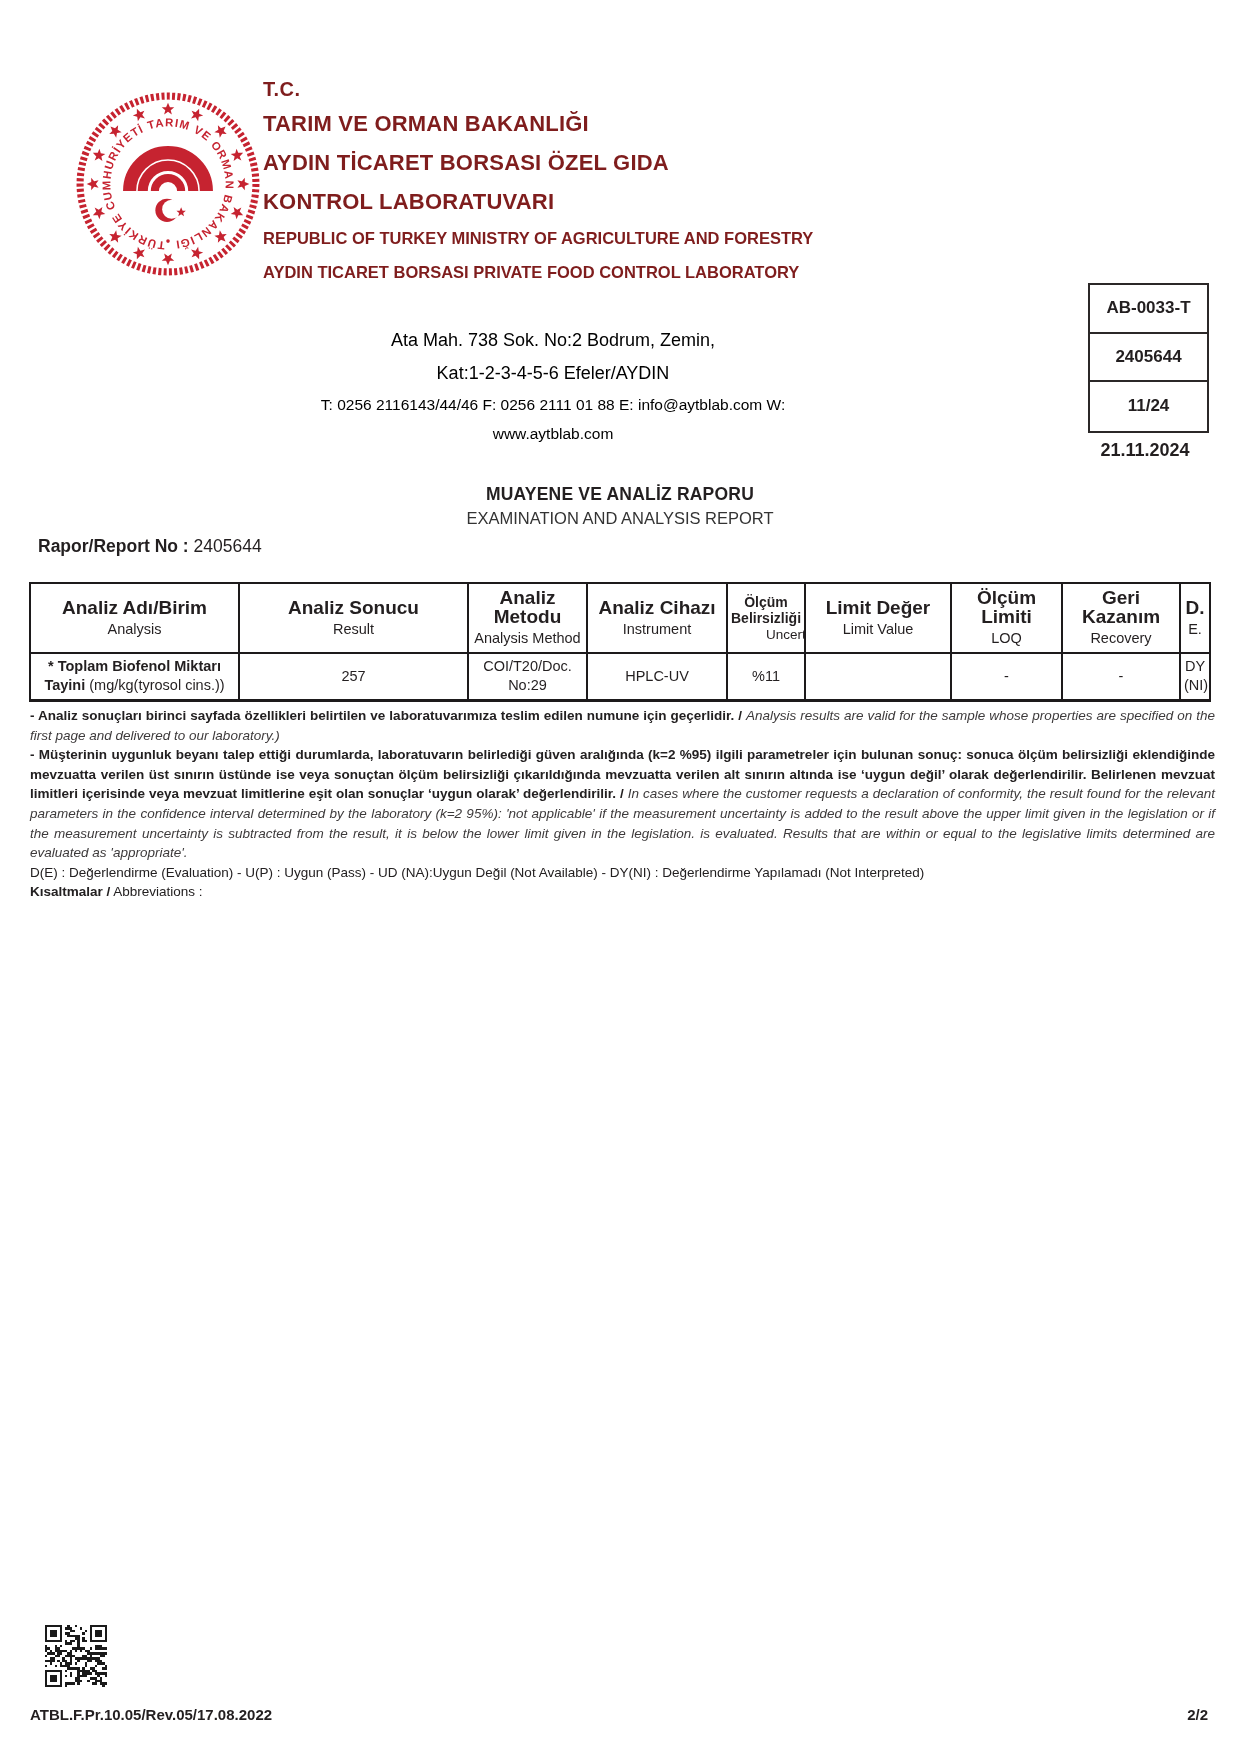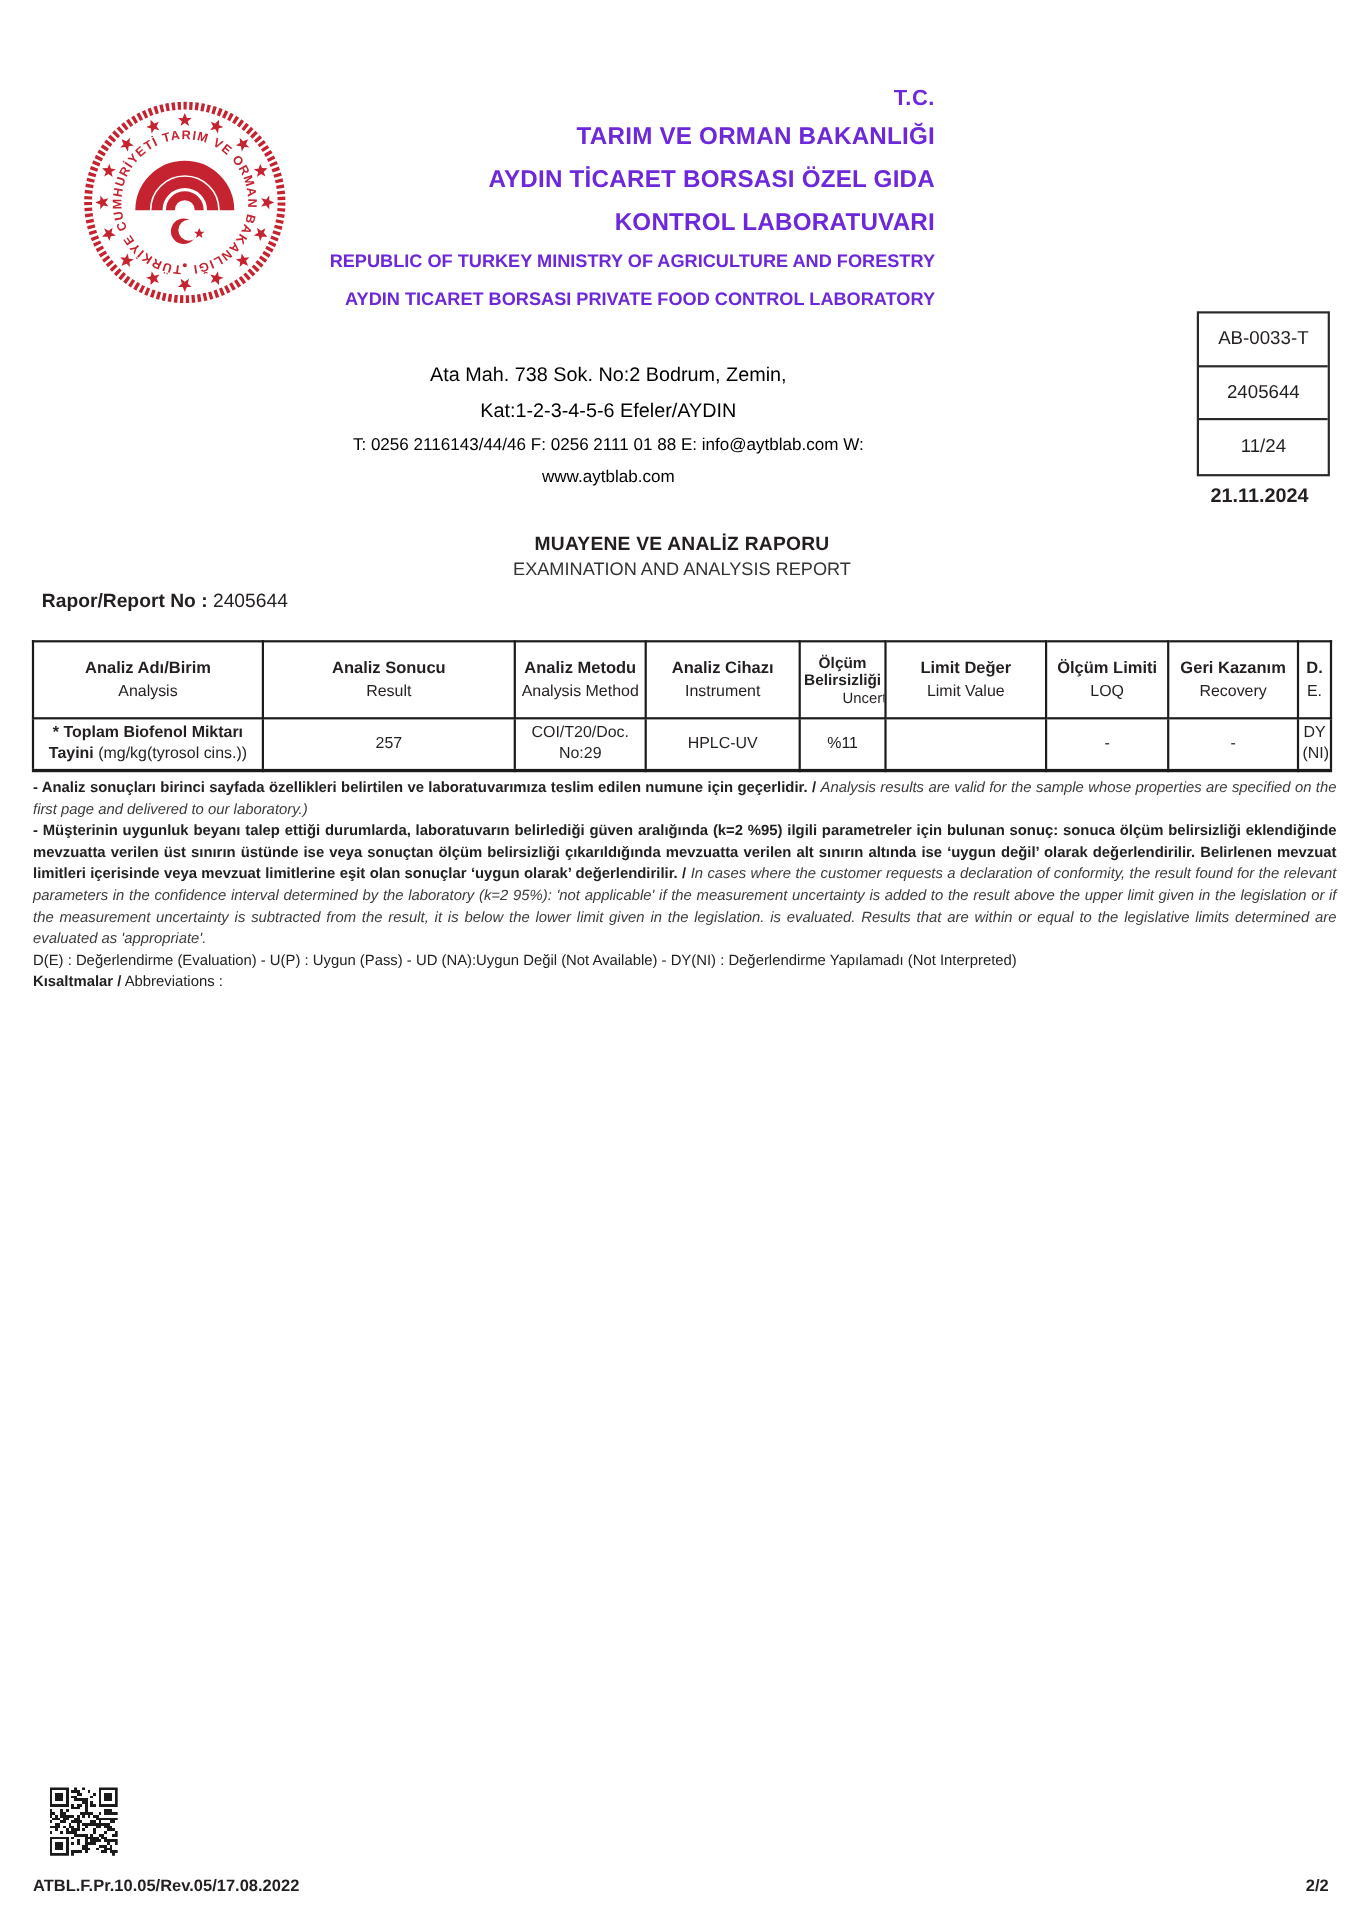--- a/index.html
+++ b/index.html
@@ -1,47 +1,47 @@
 <!DOCTYPE html>
 <html><head>
 <meta charset="utf-8">
 <style>
   html,body{margin:0;padding:0;background:#ffffff;}
   body{font-family:"Liberation Sans","DejaVu Sans",sans-serif;color:#231f20;}
   .page{position:relative;width:1240px;height:1755px;background:#fff;overflow:hidden;}
 
   
   .logo{position:absolute;left:72px;top:88px;width:192px;height:192px;}
-  .head-block{position:absolute;left:250px;top:74px;width:600px;text-align:right;color:#6d28d9;}
+  .head-block{position:absolute;left:263px;top:74px;width:600px;text-align:left;color:#7f1d1d;}
   .head-tc{font-size:20px;font-weight:700;line-height:30px;letter-spacing:.5px;}
   .head-tr{font-size:22px;font-weight:700;line-height:39px;letter-spacing:.2px;}
   .head-en{font-size:16.5px;font-weight:700;line-height:34px;}
   .addr-block{position:absolute;left:263px;top:324px;width:580px;text-align:center;color:#000000;}
   .addr-line{font-size:18px;line-height:33px;}
   .contact-line{font-size:15.5px;line-height:29px;}
 
   
   .info-box{position:absolute;left:1088px;top:283px;width:121px;height:150px;border:2px solid #2b2828;box-sizing:border-box;}
-  .info-row{height:48.6px;display:flex;align-items:center;justify-content:center;font-weight:400;font-size:17px;border-bottom:2px solid #2b2828;box-sizing:border-box;}
+  .info-row{height:48.6px;display:flex;align-items:center;justify-content:center;font-weight:700;font-size:17px;border-bottom:2px solid #2b2828;box-sizing:border-box;}
   .info-row:last-child{border-bottom:none;}
   .info-date{position:absolute;left:1080px;top:440px;width:130px;text-align:center;font-weight:700;font-size:18px;}
 
   
   .title-block{position:absolute;left:20px;top:482px;width:1200px;text-align:center;}
   .title-tr{font-size:17.5px;font-weight:700;line-height:24px;letter-spacing:.2px;}
   .title-en{font-size:16.5px;line-height:24px;color:#333;}
   .report-no{position:absolute;left:38px;top:536px;font-size:17.5px;}
   .report-no b{font-weight:700;}
 
   
   table.results{position:absolute;left:29px;top:582px;width:1180px;border-collapse:collapse;table-layout:fixed;}
   table.results th,table.results td{border:2px solid #1d1a1b;padding:2px 3px;overflow:hidden;}
   table.results tr.hdr{height:70px;}
   table.results tr.data{height:47px;}
-  .th-tr{font-size:15px;font-weight:700;line-height:19px;}
+  .th-tr{font-size:19px;font-weight:700;line-height:19px;}
   .th-en{font-size:14.5px;font-weight:400;line-height:19px;margin-top:3px;}
   th.tight .th-tr{font-size:14px;line-height:16px;}
   th.tight .th-en{font-size:13.5px;line-height:15px;margin-top:1px;margin-left:35px;}
   table.results th{text-align:center;vertical-align:middle;}
   table.results td{font-size:14.5px;text-align:center;vertical-align:middle;line-height:19px;}
   td.an{text-align:left;font-size:15px;line-height:21px;padding-left:4px;}
   td.an b{font-weight:700;}
   td.ev{font-size:13.5px;text-align:left;padding-left:2px;line-height:16px;}
   tr.data{border-bottom:3px solid #1d1a1b;}
 

